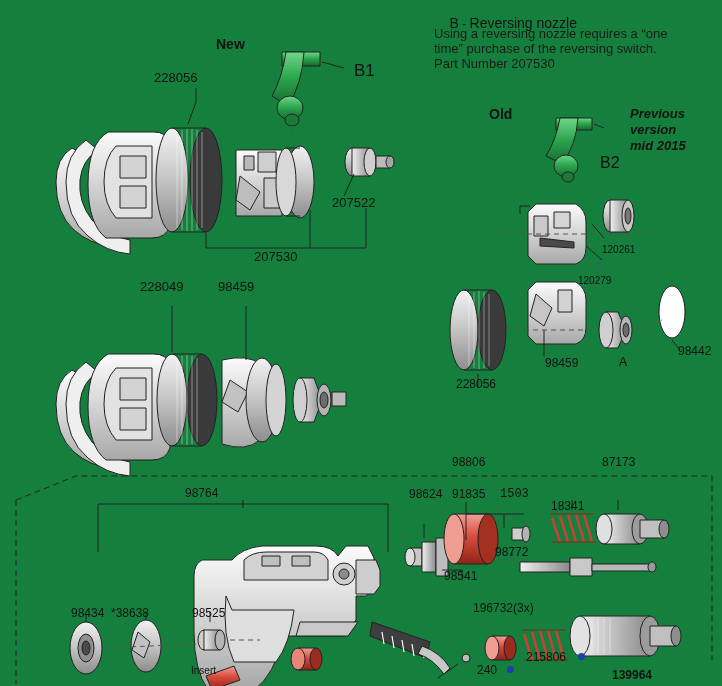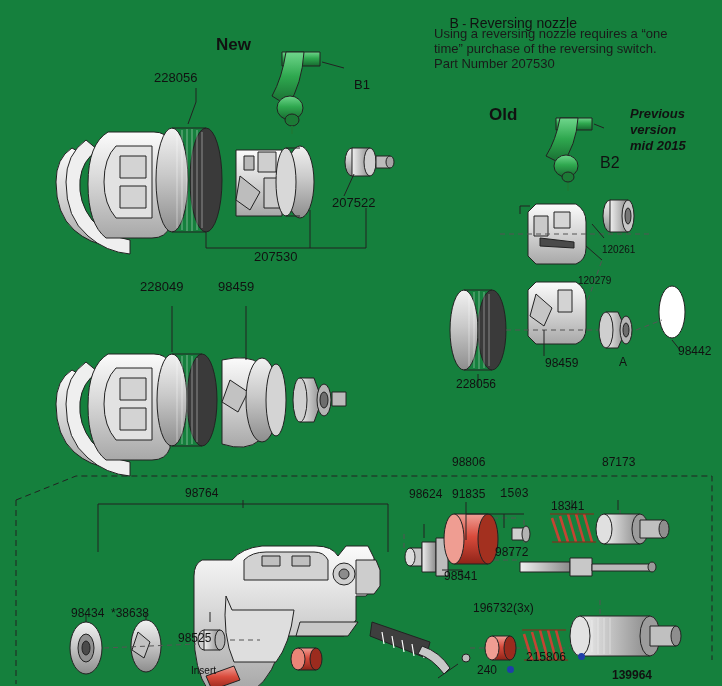--- a/index.html
+++ b/index.html
@@ -17,21 +17,21 @@
     overflow: hidden;
   }
   .lbl {
     position: absolute;
     font-size: 12px;
     line-height: 13px;
     white-space: pre;
     color: #111111;
   }
   .lbl.big {
-    font-size: 17px;
+    font-size: 14px;
     font-weight: bold;
   }
   .lbl.bold {
     font-weight: bold;
   }
   .lbl.bi {
     font-weight: bold;
     font-style: italic;
   }
   .lbl.small {
@@ -333,21 +333,21 @@
     <span class="ital">time” purchase of the reversing </span><span class="bi">switch.</span><br>
     <span class="bi">Part Number 207530</span>
   </div>
 
   <div class="lbl big" style="left:216px; top:38px;">New</div>
 
   <div class="lbl big" style="left:489px; top:108px;">Old</div>
 
   <div class="lbl bi" style="left:630px; top:106px; font-size:13px; line-height:16px;">Previous<br>version<br>mid 2015</div>
 
-  <div class="lbl" style="left:354px; top:78px; font-size:13px;">B1</div>
+  <div class="lbl" style="left:354px; top:64px; font-size:17px;">B1</div>
   <div class="lbl" style="left:600px; top:156px; font-size:16px;">B2</div>
   <div class="lbl" style="left:619px; top:356px; font-size:12px;">A</div>
 
   <div class="lbl" style="left:154px; top:71px; font-size:13px;">228056</div>
   <div class="lbl" style="left:332px; top:196px; font-size:13px;">207522</div>
   <div class="lbl" style="left:254px; top:250px; font-size:13px;">207530</div>
   <div class="lbl" style="left:140px; top:280px; font-size:13px;">228049</div>
   <div class="lbl" style="left:218px; top:280px; font-size:13px;">98459</div>
 
   <div class="lbl small" style="left:602px; top:243px;">120261</div>
@@ -360,21 +360,21 @@
   <div class="lbl" style="left:452px; top:456px;">98806</div>
   <div class="lbl" style="left:409px; top:488px;text-align:right;">98624</div>
   <div class="lbl" style="left:452px; top:488px;">91835</div>
   <div class="lbl" style="left:500px; top:488px;font-family:Liberation Mono, monospace;">1503</div>
   <div class="lbl" style="left:551px; top:456px;margin-top:44px;">18341</div>
   <div class="lbl" style="left:602px; top:456px;">87173</div>
   <div class="lbl" style="left:495px; top:546px;">98772</div>
   <div class="lbl" style="left:444px; top:570px;">98541</div>
   <div class="lbl" style="left:71px; top:607px;">98434</div>
   <div class="lbl" style="left:111px; top:607px;">*38638</div>
-  <div class="lbl" style="left:178px; top:607px;margin-top:25px;">98525</div>
+  <div class="lbl" style="left:192px; top:607px;">98525</div>
   <div class="lbl" style="left:473px; top:602px;"><span>196732</span><span class="small">(3x)</span></div>
   <div class="lbl" style="left:526px; top:651px;">215806</div>
   <div class="lbl" style="left:477px; top:664px;">240</div>
   <div class="lbl bold" style="left:612px; top:669px;">139964</div>
   <div class="lbl small" style="left:191px; top:664px;">Insert</div>
 
   <div class="dot" style="left:507px; top:666px;"></div>
   <div class="dot" style="left:578px; top:653px;"></div>
 
 </div>

